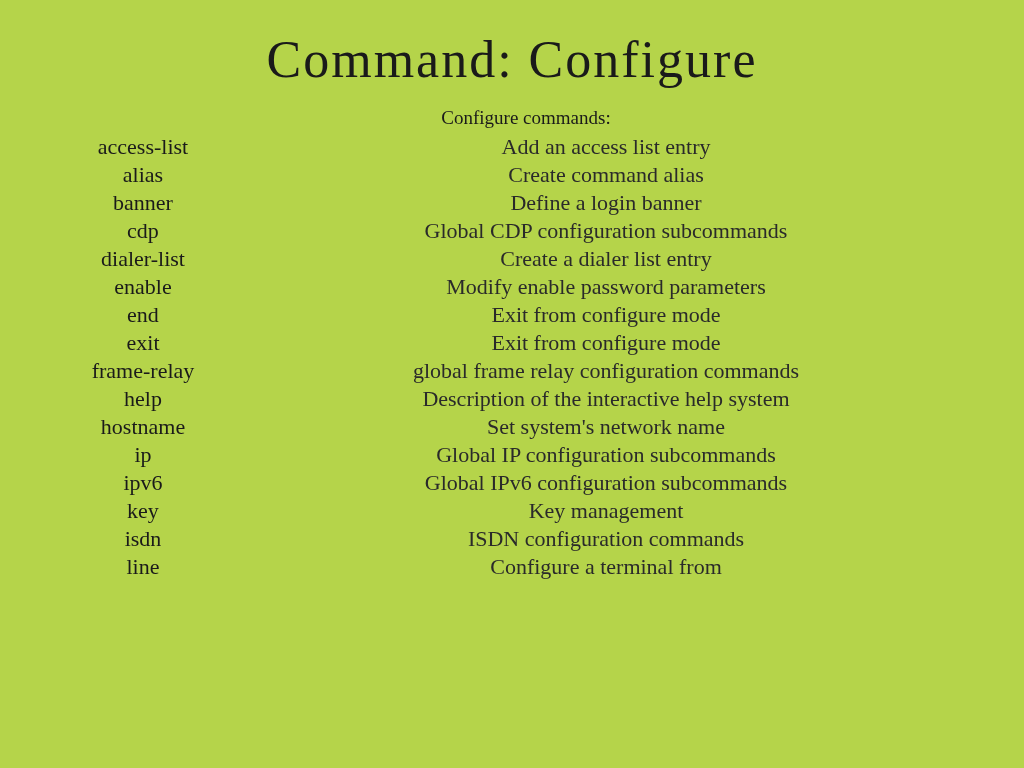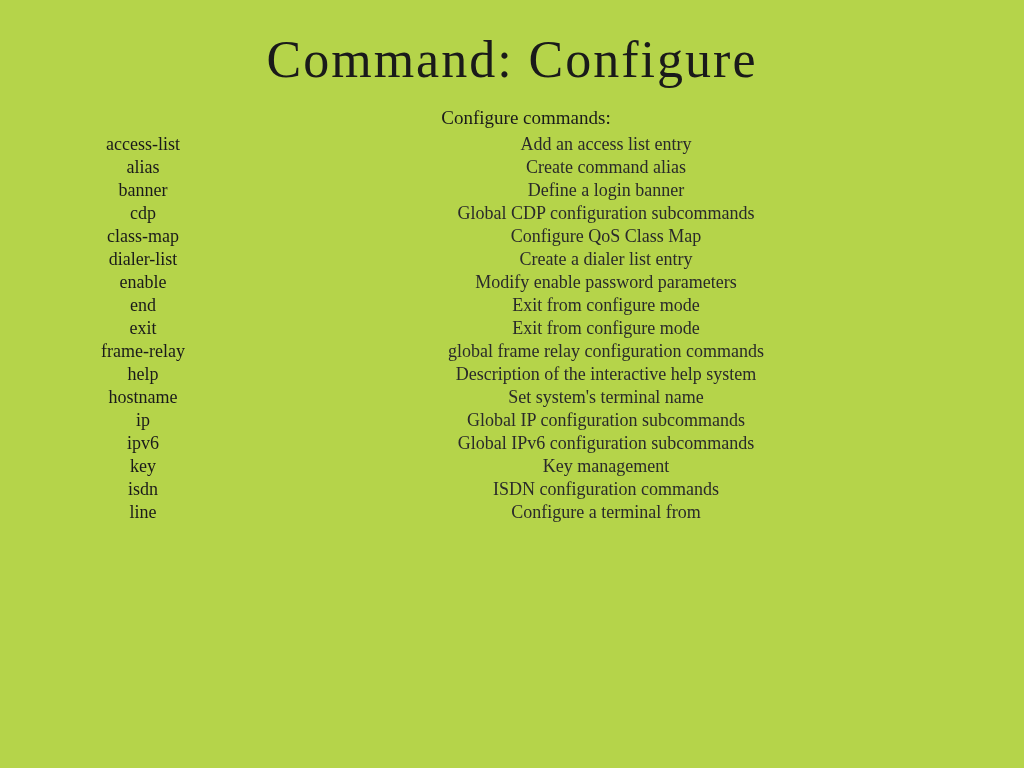--- a/index.html
+++ b/index.html
@@ -37,21 +37,21 @@
       color: #1a1a1a;
       margin-bottom: 4px;
     }
 
     .command-table {
       width: 100%;
       border-collapse: collapse;
     }
 
     .command-table tr td {
-      font-size: 18px;
+      font-size: 22px;
       color: #1a1a1a;
       padding: 1px 0;
       vertical-align: top;
     }
 
     .command-table tr td.cmd-name {
       width: 160px;
       padding-right: 10px;
       white-space: nowrap;
     }
@@ -79,24 +79,20 @@
         </tr>
         <tr>
           <td class="cmd-name">banner</td>
           <td class="cmd-desc">Define a login banner</td>
         </tr>
         <tr>
           <td class="cmd-name">cdp</td>
           <td class="cmd-desc">Global CDP configuration subcommands</td>
         </tr>
         <tr>
-          <td class="cmd-name">class-map</td>
-          <td class="cmd-desc">Configure QoS Class Map</td>
-        </tr>
-        <tr>
           <td class="cmd-name">dialer-list</td>
           <td class="cmd-desc">Create a dialer list entry</td>
         </tr>
         <tr>
           <td class="cmd-name">enable</td>
           <td class="cmd-desc">Modify enable password parameters</td>
         </tr>
         <tr>
           <td class="cmd-name">end</td>
           <td class="cmd-desc">Exit from configure mode</td>
@@ -108,21 +104,21 @@
         <tr>
           <td class="cmd-name">frame-relay</td>
           <td class="cmd-desc">global frame relay configuration commands</td>
         </tr>
         <tr>
           <td class="cmd-name">help</td>
           <td class="cmd-desc">Description of the interactive help system</td>
         </tr>
         <tr>
           <td class="cmd-name">hostname</td>
-          <td class="cmd-desc">Set system's terminal name</td>
+          <td class="cmd-desc">Set system's network name</td>
         </tr>
         <tr>
           <td class="cmd-name">ip</td>
           <td class="cmd-desc">Global IP configuration subcommands</td>
         </tr>
         <tr>
           <td class="cmd-name">ipv6</td>
           <td class="cmd-desc">Global IPv6 configuration subcommands</td>
         </tr>
         <tr>

